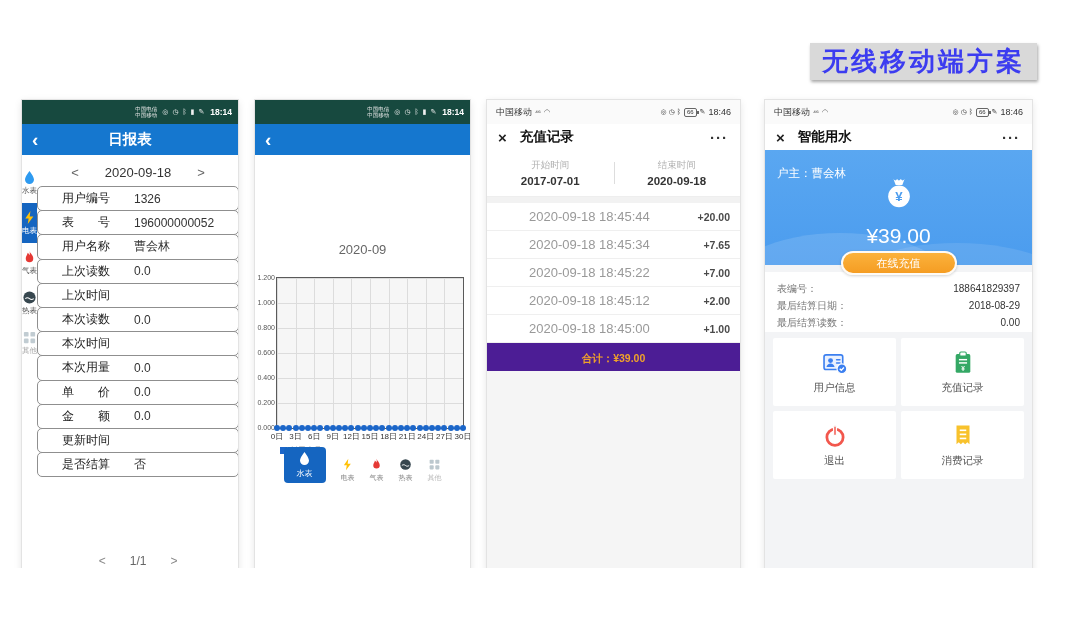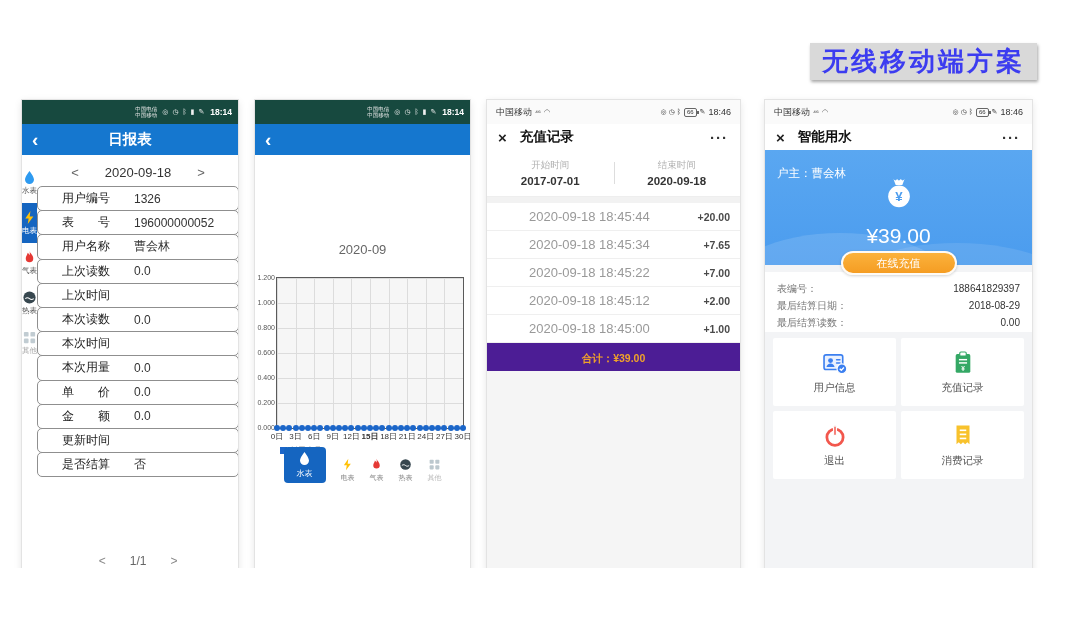--- a/index.html
+++ b/index.html
@@ -274,21 +274,21 @@
         <span class="ylab" style="top: 96px;">0.400</span>
         <span class="ylab" style="top: 71px;">0.600</span>
         <span class="ylab" style="top: 46px;">0.800</span>
         <span class="ylab" style="top: 21px;">1.000</span>
         <span class="ylab" style="top: -4px;">1.200</span>
         <span class="xlab" style="left: -12px;">0日</span>
         <span class="xlab" style="left: 6.6px;">3日</span>
         <span class="xlab" style="left: 25.2px;">6日</span>
         <span class="xlab" style="left: 43.8px;">9日</span>
         <span class="xlab" style="left: 62.4px;">12日</span>
-        <span class="xlab" style="left: 81px; font-weight: bold;">15日</span>
+        <span class="xlab" style="left: 81px;">15日</span>
         <span class="xlab" style="left: 99.6px;">18日</span>
         <span class="xlab" style="left: 118.2px;">21日</span>
         <span class="xlab" style="left: 136.8px;">24日</span>
         <span class="xlab" style="left: 155.4px;">27日</span>
         <span class="xlab" style="left: 174px;">30日</span>
         <span class="cdot" style="background: rgb(27, 102, 201); left: -3px; top: 147px;"></span>
         <span class="cdot" style="background: rgb(27, 102, 201); left: 3.2px; top: 147px;"></span>
         <span class="cdot" style="background: rgb(27, 102, 201); left: 9.4px; top: 147px;"></span>
         <span class="cdot" style="background: rgb(27, 102, 201); left: 15.6px; top: 147px;"></span>
         <span class="cdot" style="background: rgb(27, 102, 201); left: 21.8px; top: 147px;"></span>

